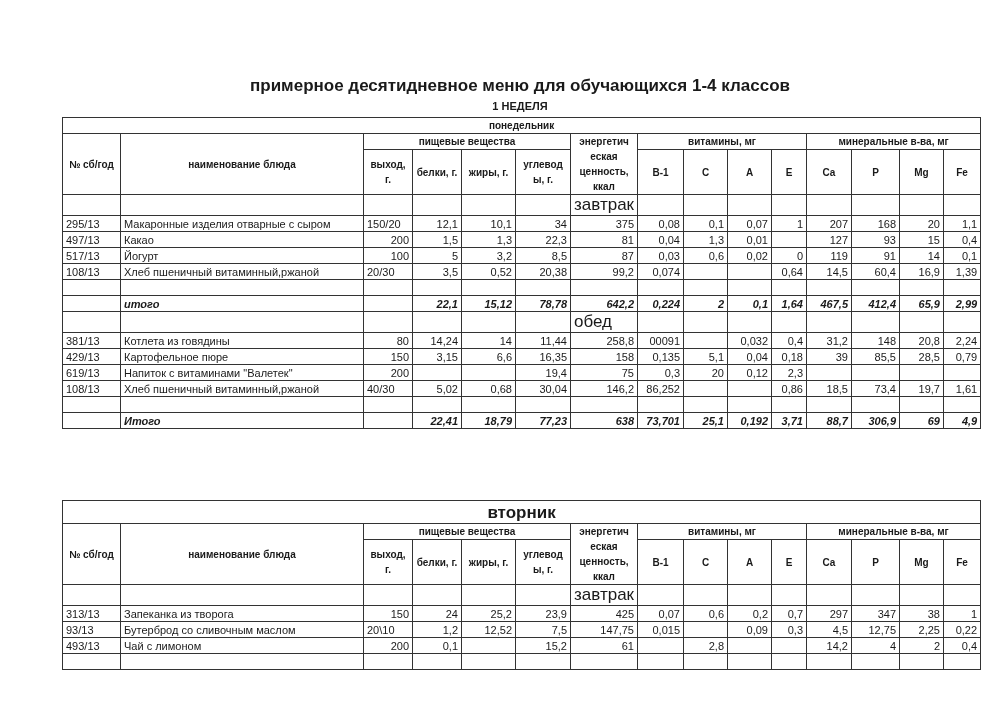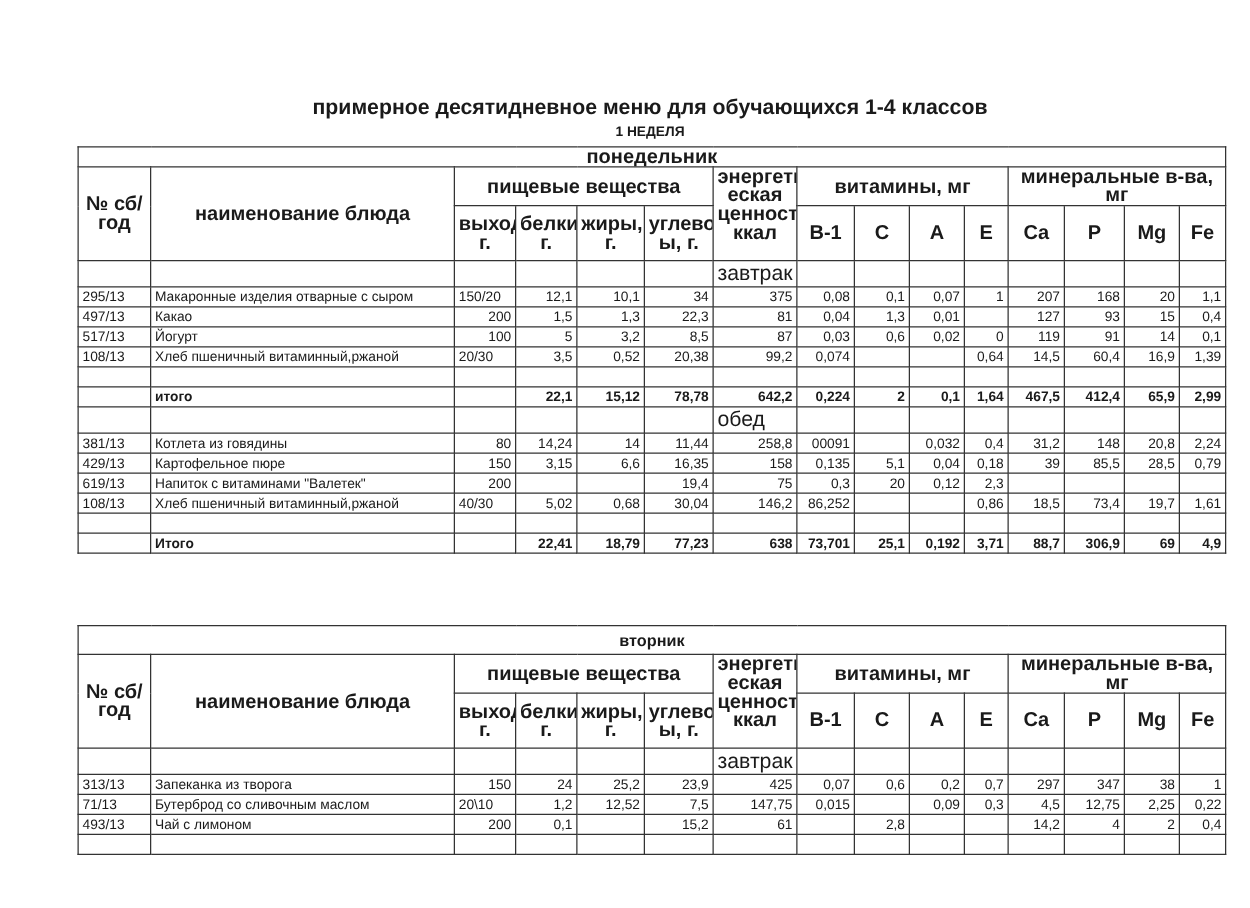--- a/index.html
+++ b/index.html
@@ -6,26 +6,26 @@
   body { width: 1000px; height: 726px; position: relative; overflow: hidden;
          font-family: "Liberation Sans", sans-serif; color: #1a1a1a; }
   .title { position: absolute; left: 0; width: 1000px; top: 76px; text-align: center;
            font-size: 17px; font-weight: bold; padding-left: 40px; box-sizing: border-box; }
   .week { position: absolute; left: 0; width: 1000px; top: 100px; text-align: center;
           font-size: 11px; font-weight: bold; padding-left: 40px; box-sizing: border-box; }
   table.menu { position: absolute; left: 62px; border-collapse: collapse; table-layout: fixed;
                width: 918px; font-size: 11px; }
   table.menu td, table.menu th { border: 1px solid #333; padding: 0 3px; overflow: hidden;
                white-space: nowrap; height: 15px; line-height: 14px; }
-  table.menu th { font-weight: bold; text-align: center; font-size: 16px; white-space: normal; line-height: 15px; }
+  table.menu th { font-weight: bold; text-align: center; font-size: 10px; white-space: normal; line-height: 15px; }
   td.num { text-align: right; }
-  td.bold { font-weight: bold; }
+  td.bold { font-weight: bold; font-style: italic; }
   td.meal { font-size: 17px; height: 20px; line-height: 20px; padding-left: 3px; }
   .dayrow th { font-weight: normal; height: 16px; }
-  .dayrow.tue th { font-weight: bold; font-size: 13px; height: 22px; }
+  .dayrow.tue th { font-weight: bold; font-size: 17px; height: 22px; }
   #mon { top: 117px; }
   #tue { top: 500px; }
   .spacer td { height: 15px; }
   .total td { height: 18px; }
 </style>
 </head>
 <body>
 
 <div class="title">примерное десятидневное меню для обучающихся 1-4 классов</div>
 <div class="week">1 НЕДЕЛЯ</div>
@@ -391,21 +391,21 @@
         <td class="num">0,07</td>
         <td class="num">0,6</td>
         <td class="num">0,2</td>
         <td class="num">0,7</td>
         <td class="num">297</td>
         <td class="num">347</td>
         <td class="num">38</td>
         <td class="num">1</td>
       </tr>
       <tr>
-        <td>71/13</td>
+        <td>93/13</td>
         <td>Бутерброд со сливочным маслом</td>
         <td>20\10</td>
         <td class="num">1,2</td>
         <td class="num">12,52</td>
         <td class="num">7,5</td>
         <td class="num">147,75</td>
         <td class="num">0,015</td>
         <td class="num"></td>
         <td class="num">0,09</td>
         <td class="num">0,3</td>

